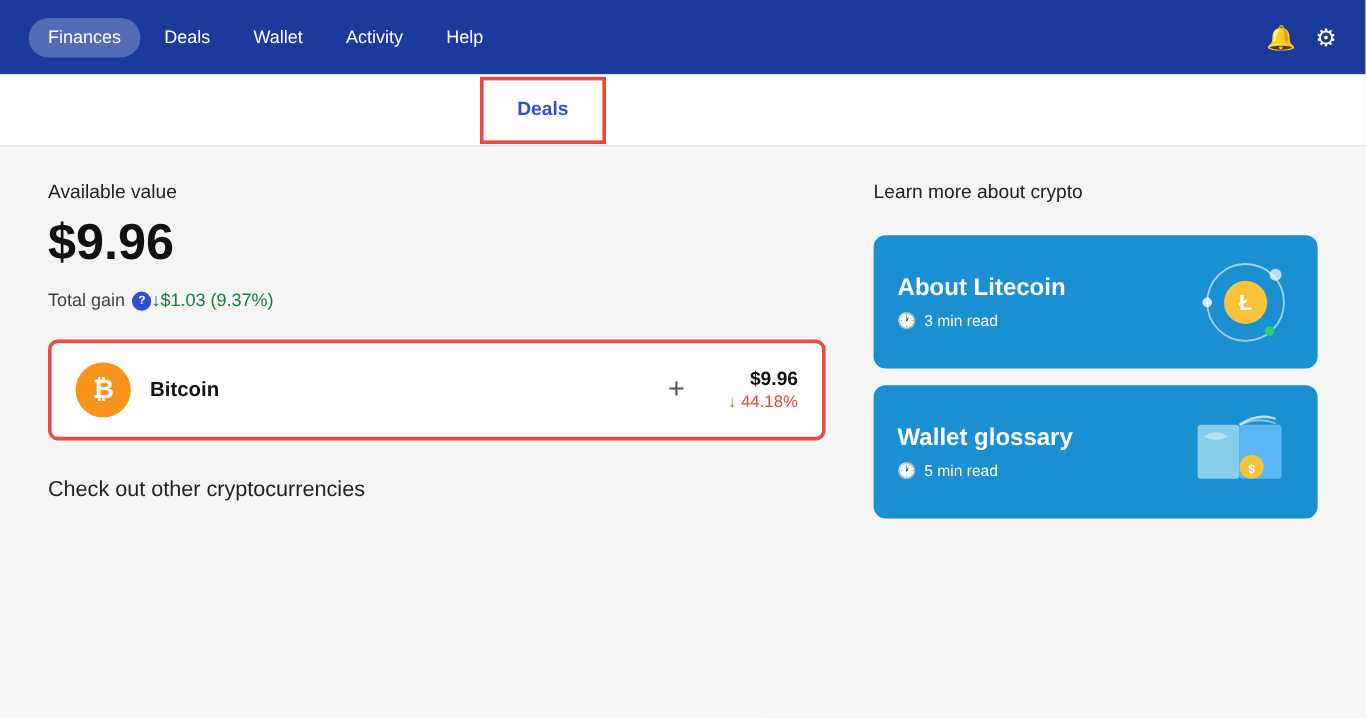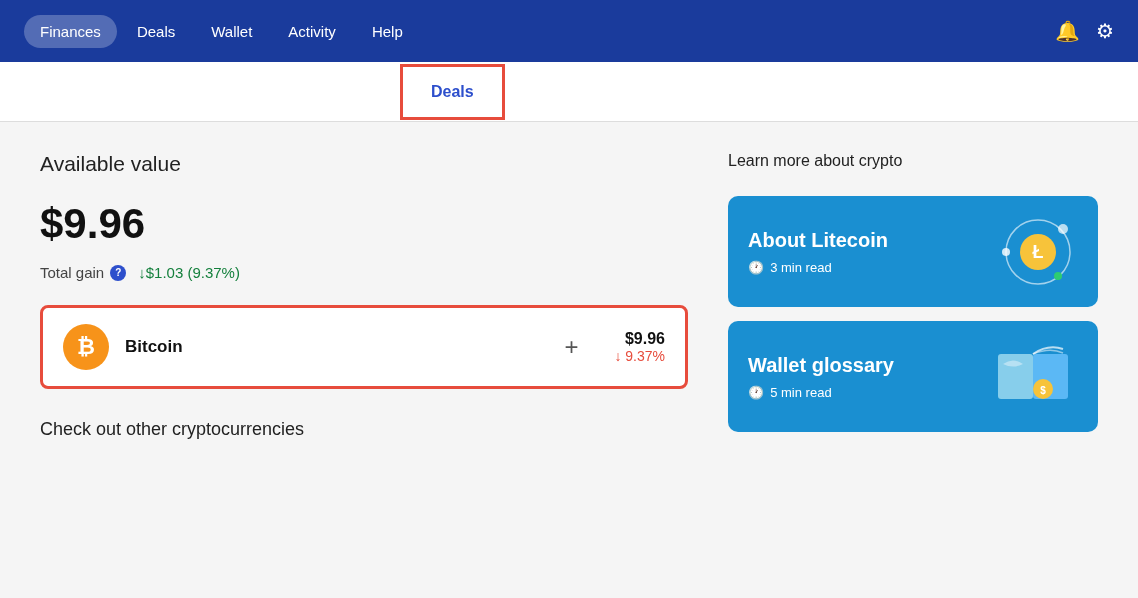--- a/index.html
+++ b/index.html
@@ -61,23 +61,23 @@
     .main {
       display: flex;
       padding: 30px 40px;
       gap: 40px;
       background: #f5f5f5;
       min-height: 476px;
     }
     .left-panel { flex: 1; }
     .right-panel { width: 370px; }
 
-    .available-label { font-size: 21px; color: #222; margin-bottom: 24px; }
+    .available-label { font-size: 16px; color: #222; margin-bottom: 8px; }
     .available-value { font-size: 42px; font-weight: bold; color: #111; margin-bottom: 16px; }
-    .total-gain-row { display: flex; align-items: center; gap: 12px; margin-bottom: 24px; }
+    .total-gain-row { display: flex; align-items: center; margin-bottom: 24px; }
     .total-gain-label { font-size: 15px; color: #444; display: flex; align-items: center; gap: 6px; }
     .info-icon {
       display: inline-flex; align-items: center; justify-content: center;
       width: 16px; height: 16px; border-radius: 50%;
       background: #2d4fcc; color: white; font-size: 10px; font-weight: bold;
     }
     .gain-value { font-size: 15px; color: #15803d; }
 
     
     .crypto-row {
@@ -157,21 +157,21 @@
       </div>
       <div class="gain-value">↓$1.03 (9.37%)</div>
     </div>
 
     <div class="crypto-row">
       <div class="btc-icon">₿</div>
       <div class="btc-name">Bitcoin</div>
       <div class="btc-plus">+</div>
       <div class="btc-values">
         <div class="btc-usd">$9.96</div>
-        <div class="btc-pct">↓ 9.37%</div>
+        <div class="btc-pct">↓ 44.18%</div>
       </div>
     </div>
 
     <div class="check-other">Check out other cryptocurrencies</div>
   </div>
 
   <div class="right-panel">
     <div class="learn-label">Learn more about crypto</div>
 
     <div class="card">

